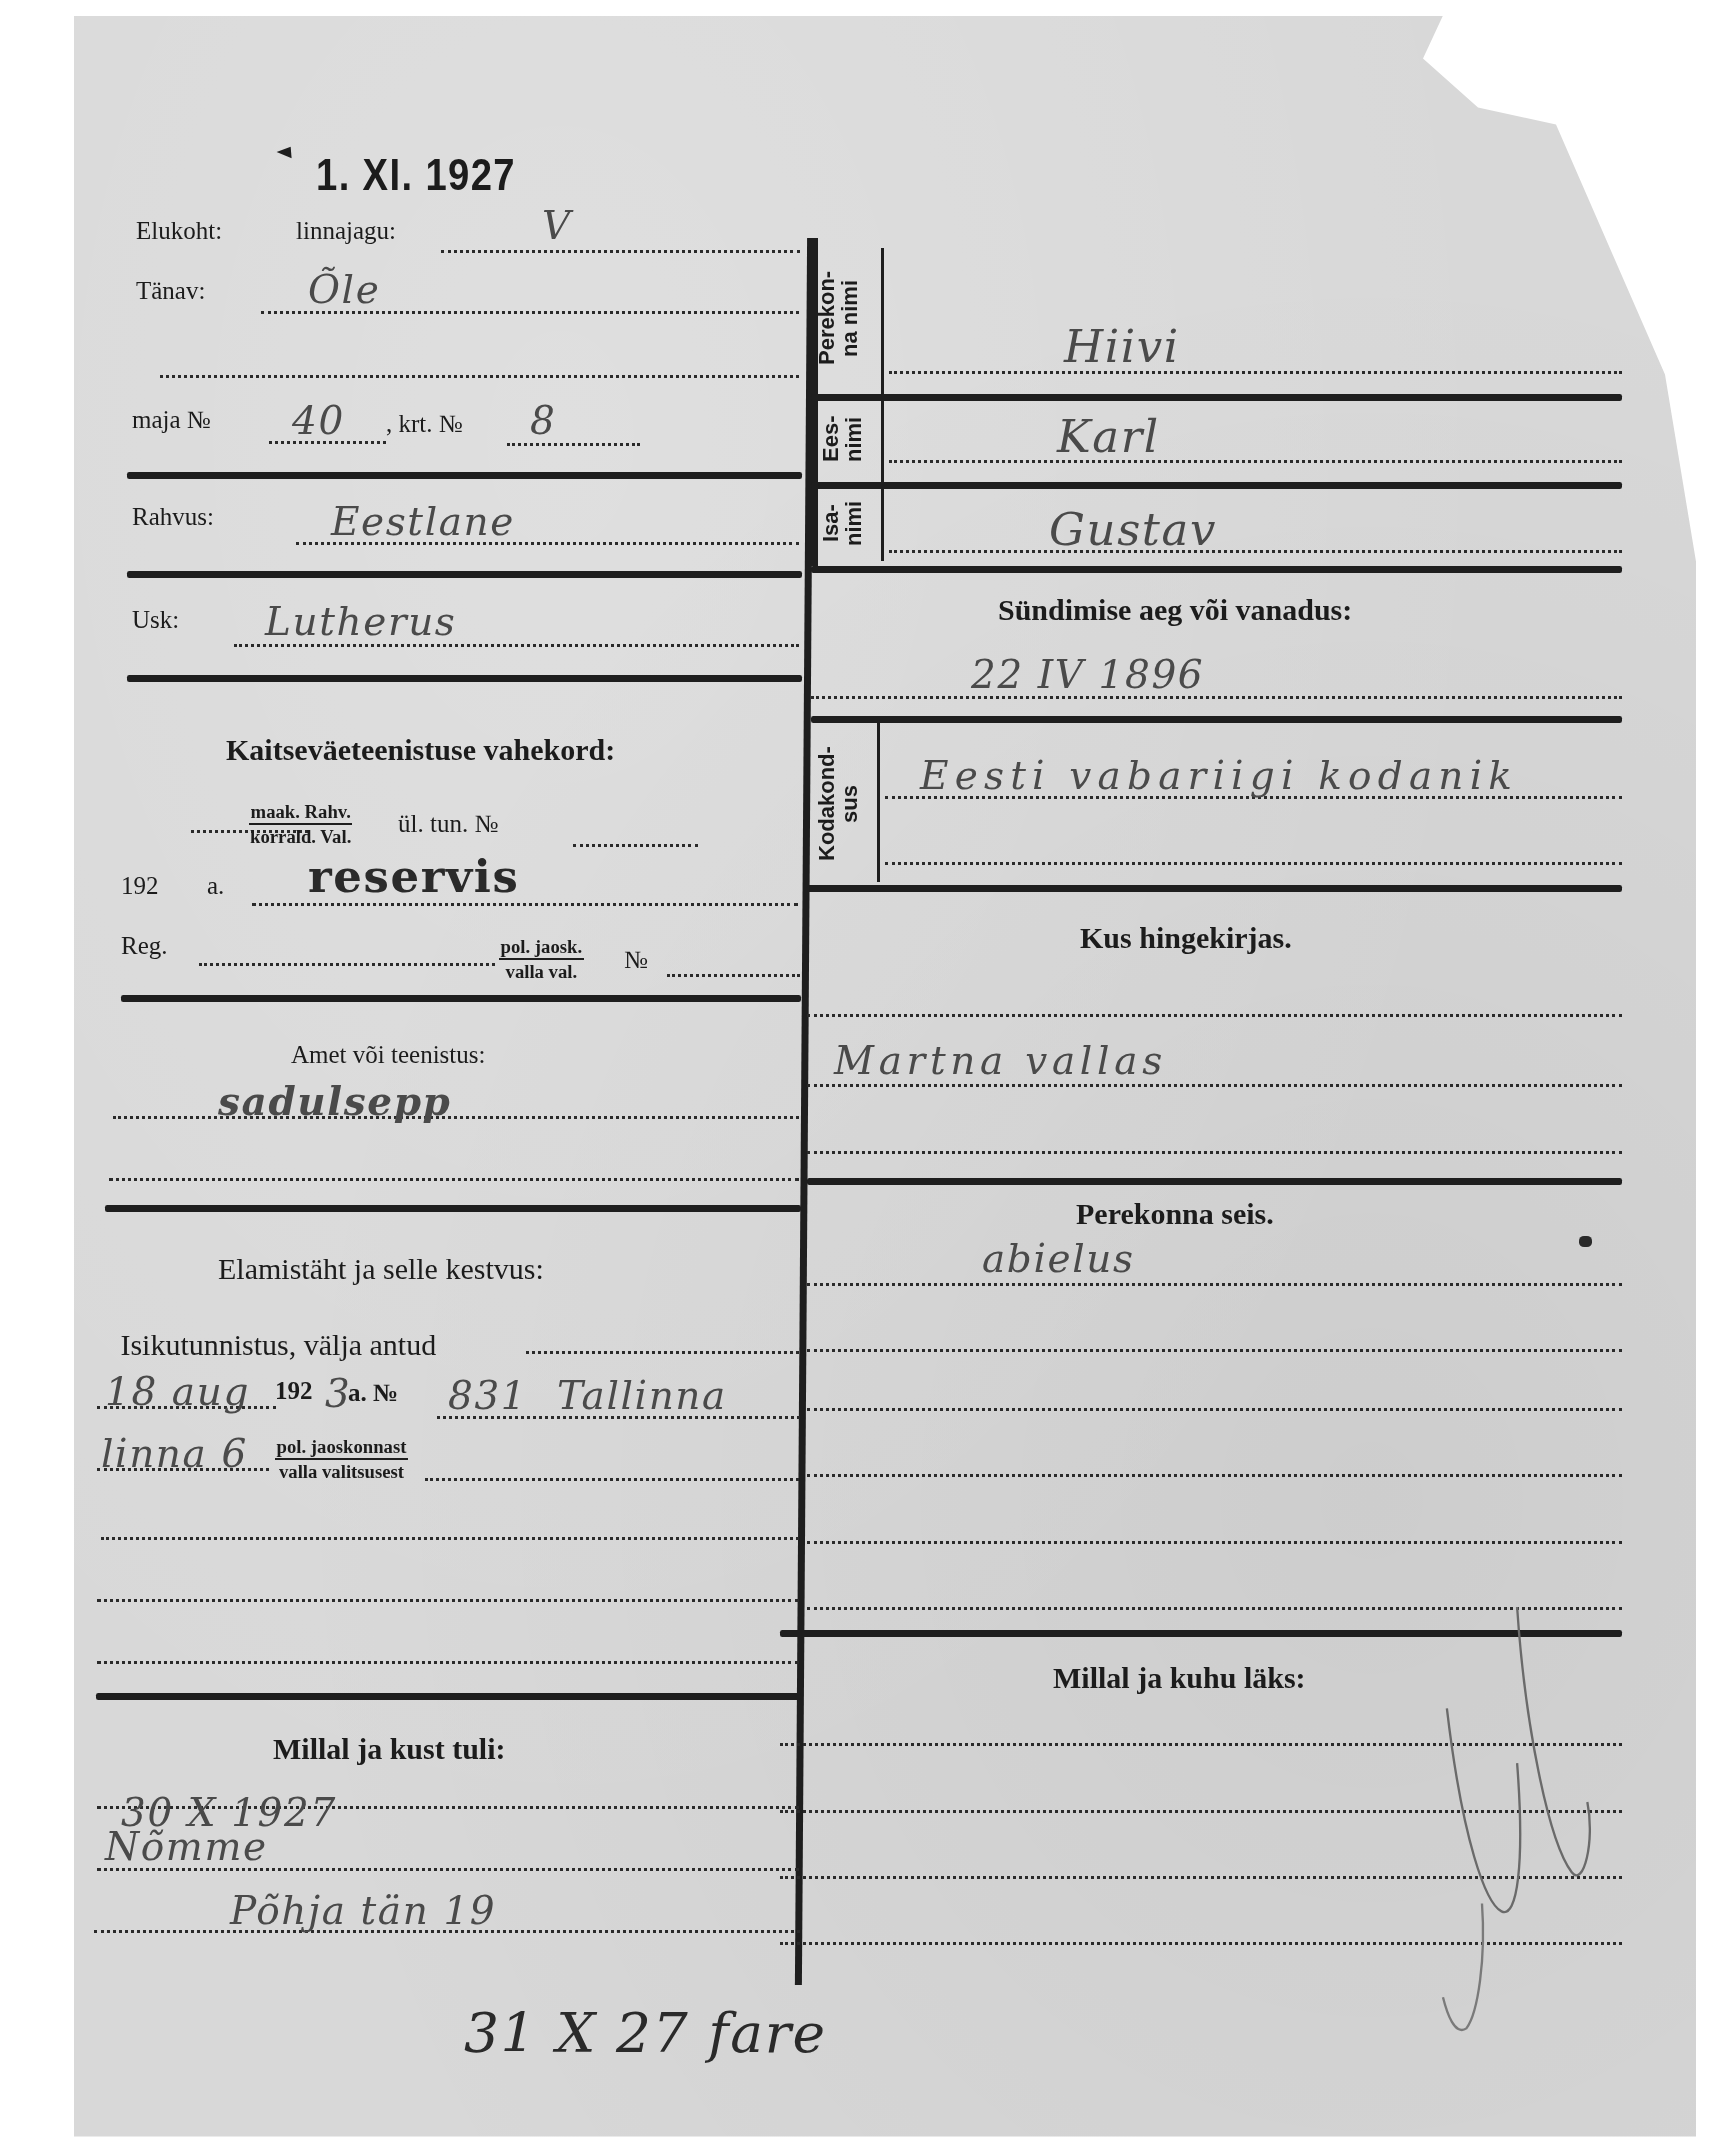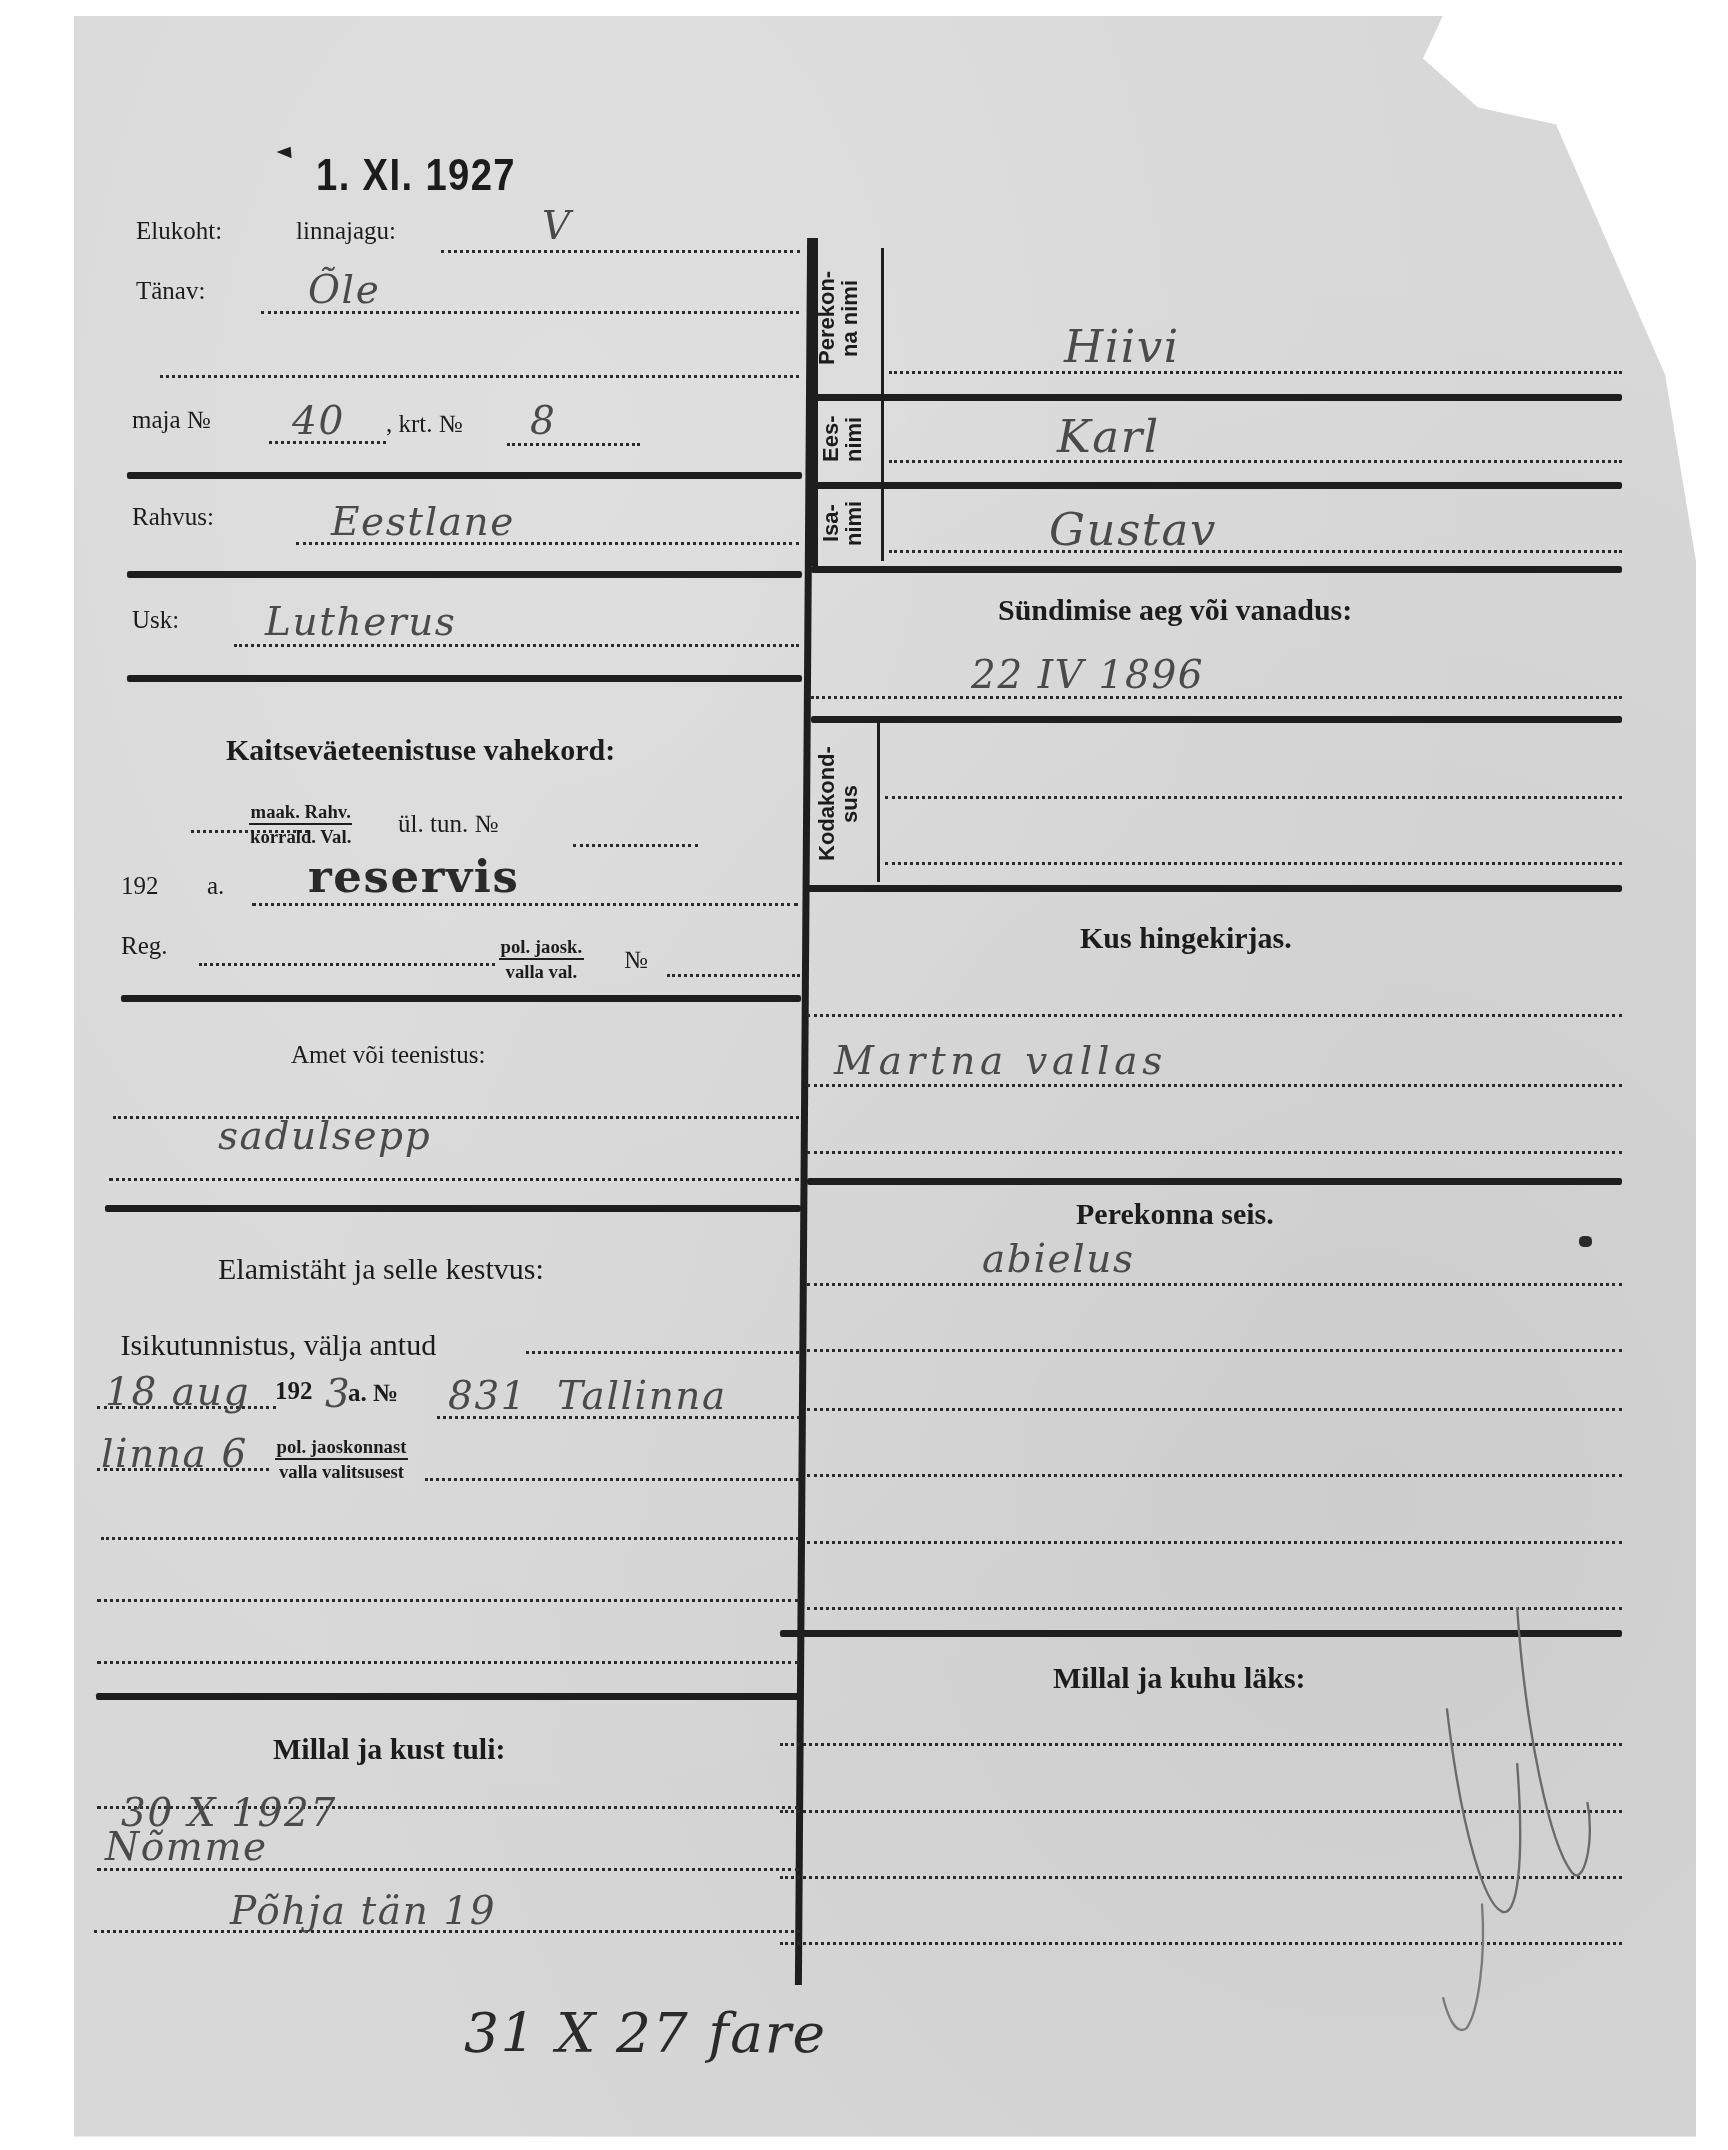--- a/index.html
+++ b/index.html
@@ -106,21 +106,21 @@
     <div class="top">pol. jaosk.</div>
     <div>valla val.</div>
   </div>
   <div class="lbl" style="left:550px;top:930px;">№</div>
   <div class="dotted" style="left:593px;top:958px;width:133px;"></div>
 
   <div class="thick" style="left:47px;top:979px;width:680px;"></div>
 
   <div class="lbl" style="left:217px;top:1025px;">Amet või teenistus:</div>
   <div class="dotted" style="left:39px;top:1100px;width:686px;"></div>
-  <div class="hand" style="left:144px;top:1097px;">sadulsepp</div>
+  <div class="hand" style="left:144px;top:1062px;font-weight:bold;">sadulsepp</div>
   <div class="dotted" style="left:35px;top:1162px;width:690px;"></div>
 
   <div class="thick" style="left:31px;top:1189px;width:696px;"></div>
 
   <div class="lbl-bold" style="left:144px;top:1236px;font-weight:normal;">Elamistäht ja selle kestvus:</div>
 
   <div class="lbl-bold" style="left:23.4px;top:1312px;font-weight:normal;margin-left:23px;">Isikutunnistus, välja antud</div>
   <div class="dotted" style="left:452px;top:1335px;width:273px;"></div>
 
   <div class="dotted" style="left:23.4px;top:1390px;width:179px;"></div>
@@ -189,20 +189,21 @@
   <div class="hand" style="left:897px;top:636px;">22 IV 1896</div>
 
   <div class="thick" style="left:737px;top:700px;width:811px;"></div>
 
   <div class="vthin" style="left:803px;top:706px;height:160px;"></div>
   <div class="vert" style="left:741px;top:714px;height:148px;">
     <span>Kodakond-</span><br>
     <span>sus</span>
   </div>
   <div class="dotted" style="left:811px;top:780px;width:737px;"></div>
+  <div class="hand" style="left:846px;top:737px;letter-spacing:6.2px;">Eesti vabariigi kodanik</div>
   <div class="dotted" style="left:811px;top:846px;width:737px;"></div>
 
   <div class="thick" style="left:733px;top:869px;width:815px;"></div>
 
   <div class="lbl-bold" style="left:1006px;top:905px;">Kus hingekirjas.</div>
   <div class="dotted" style="left:733px;top:998px;width:815px;"></div>
   <div class="dotted" style="left:733px;top:1068px;width:815px;"></div>
   <div class="hand" style="left:760px;top:1022px;letter-spacing:4.7px;">Martna vallas</div>
   <div class="dotted" style="left:733px;top:1135px;width:815px;"></div>
 

